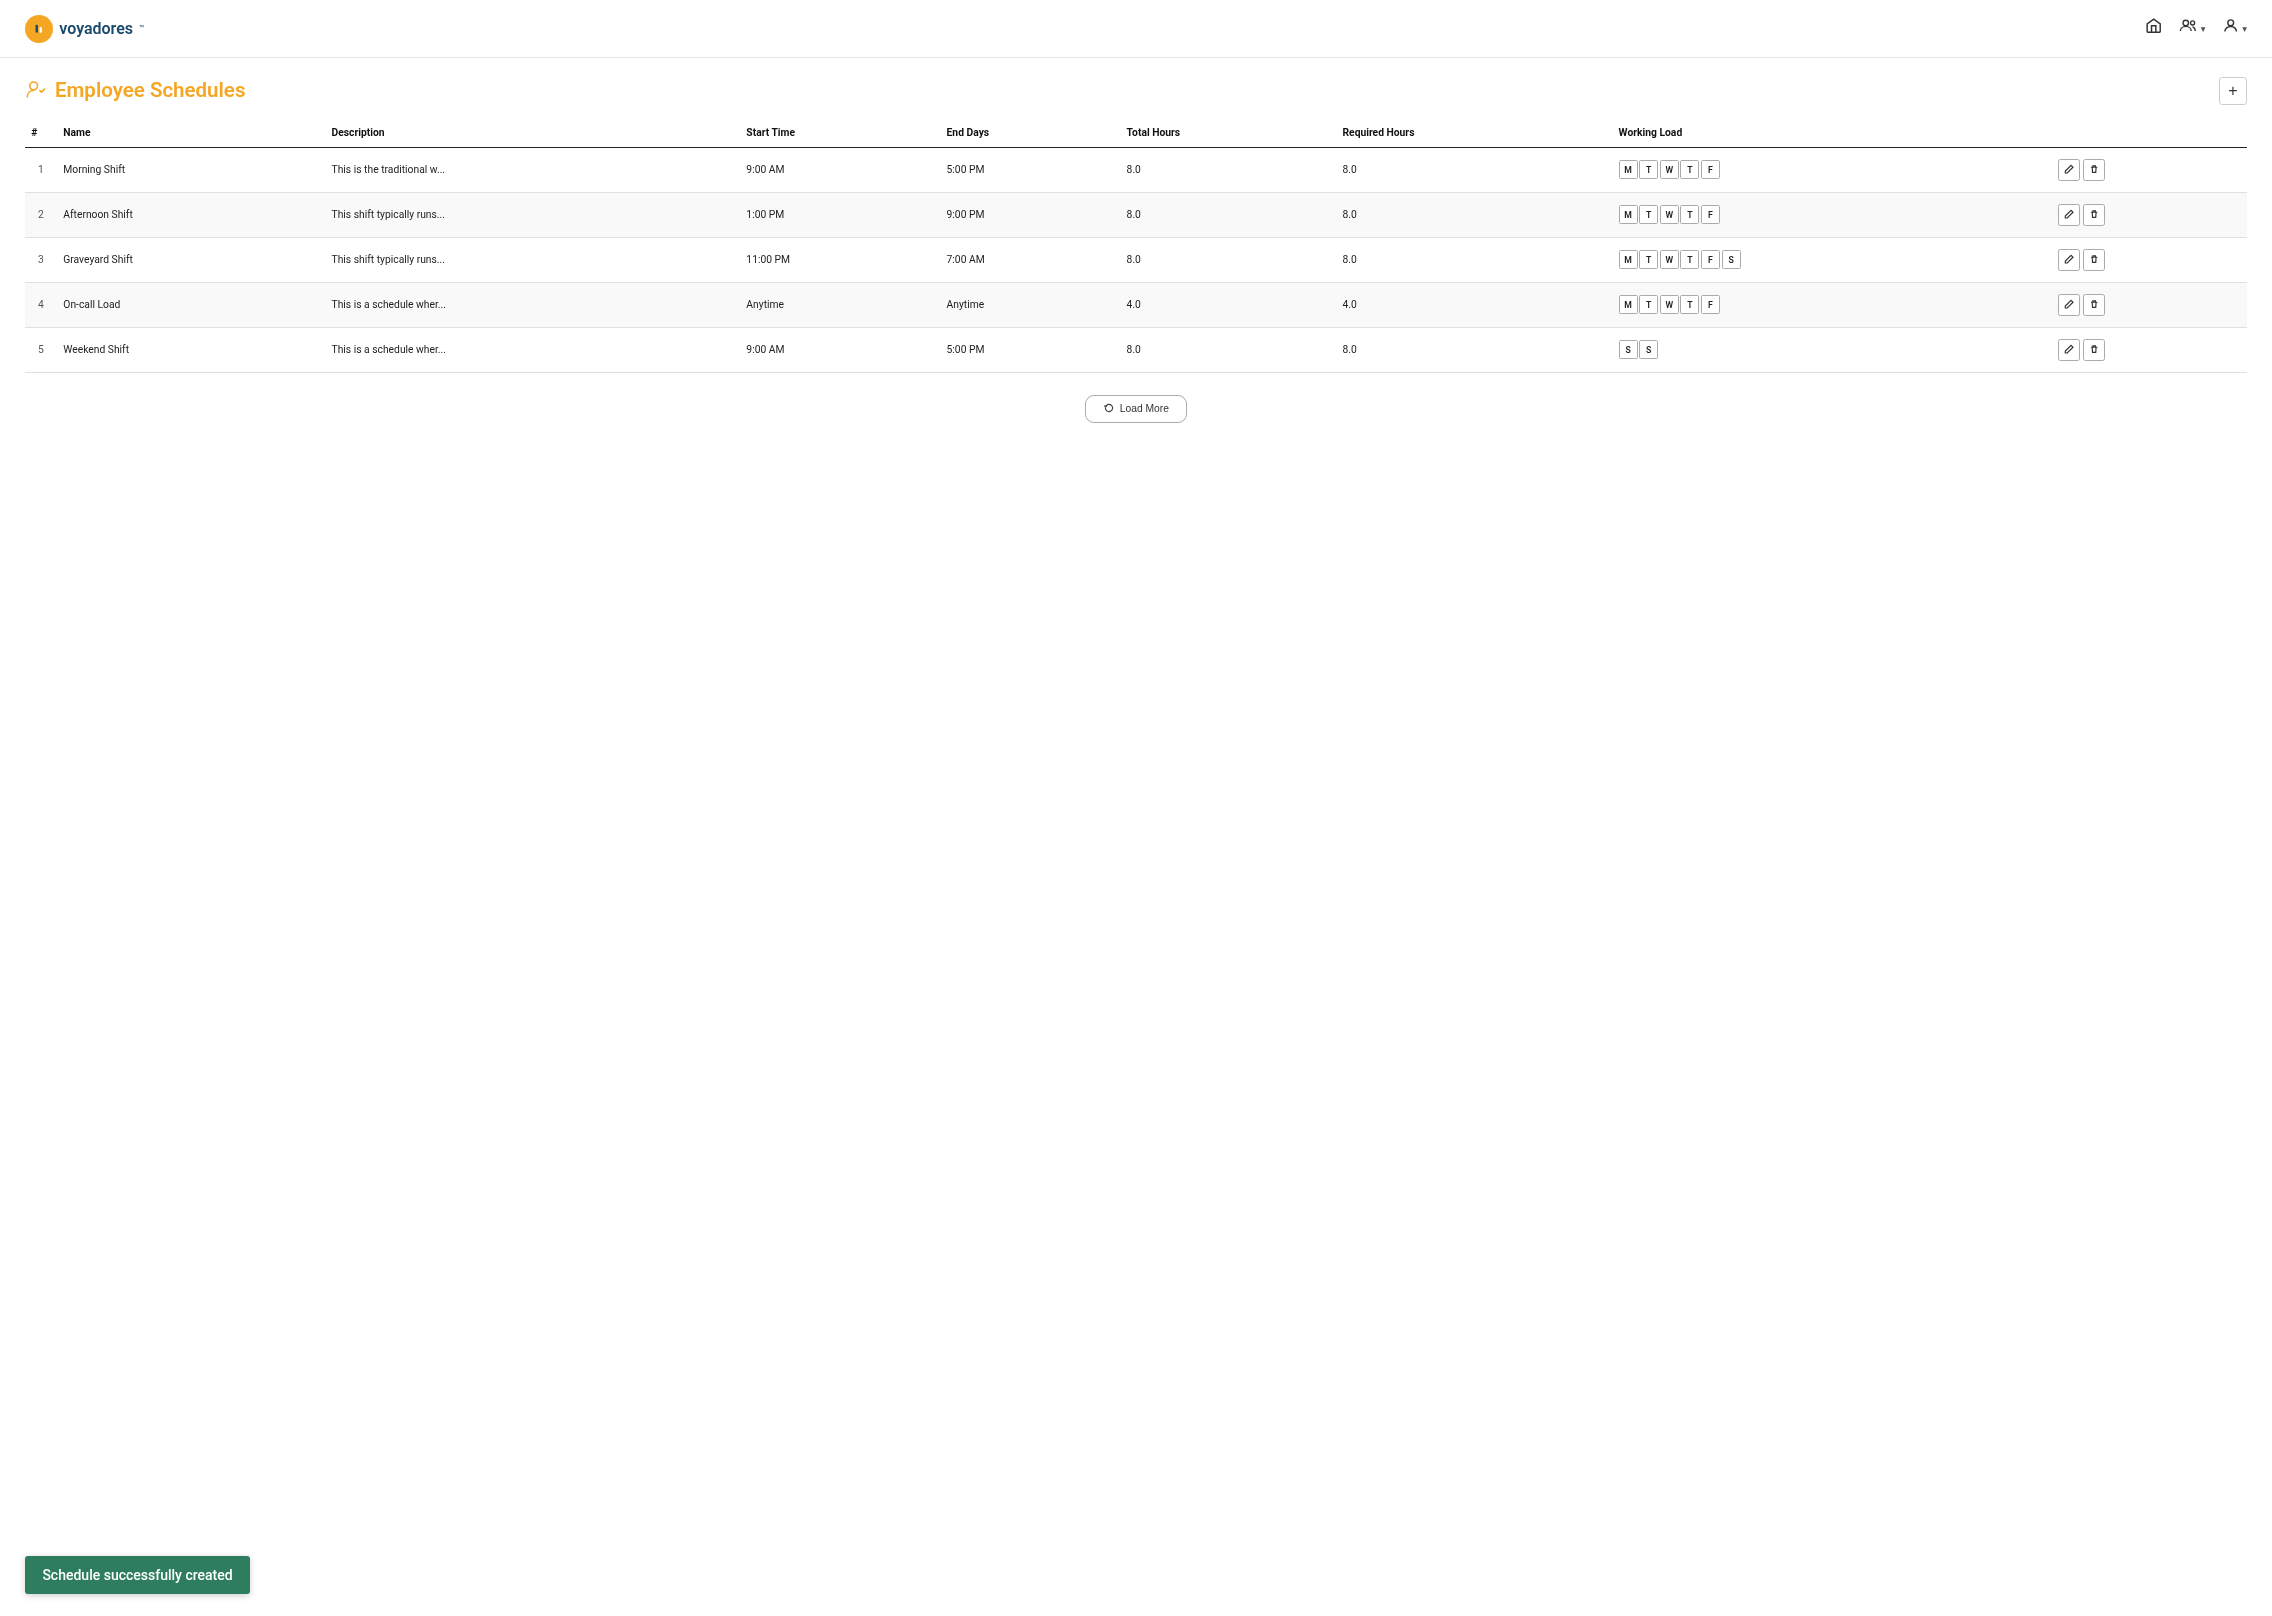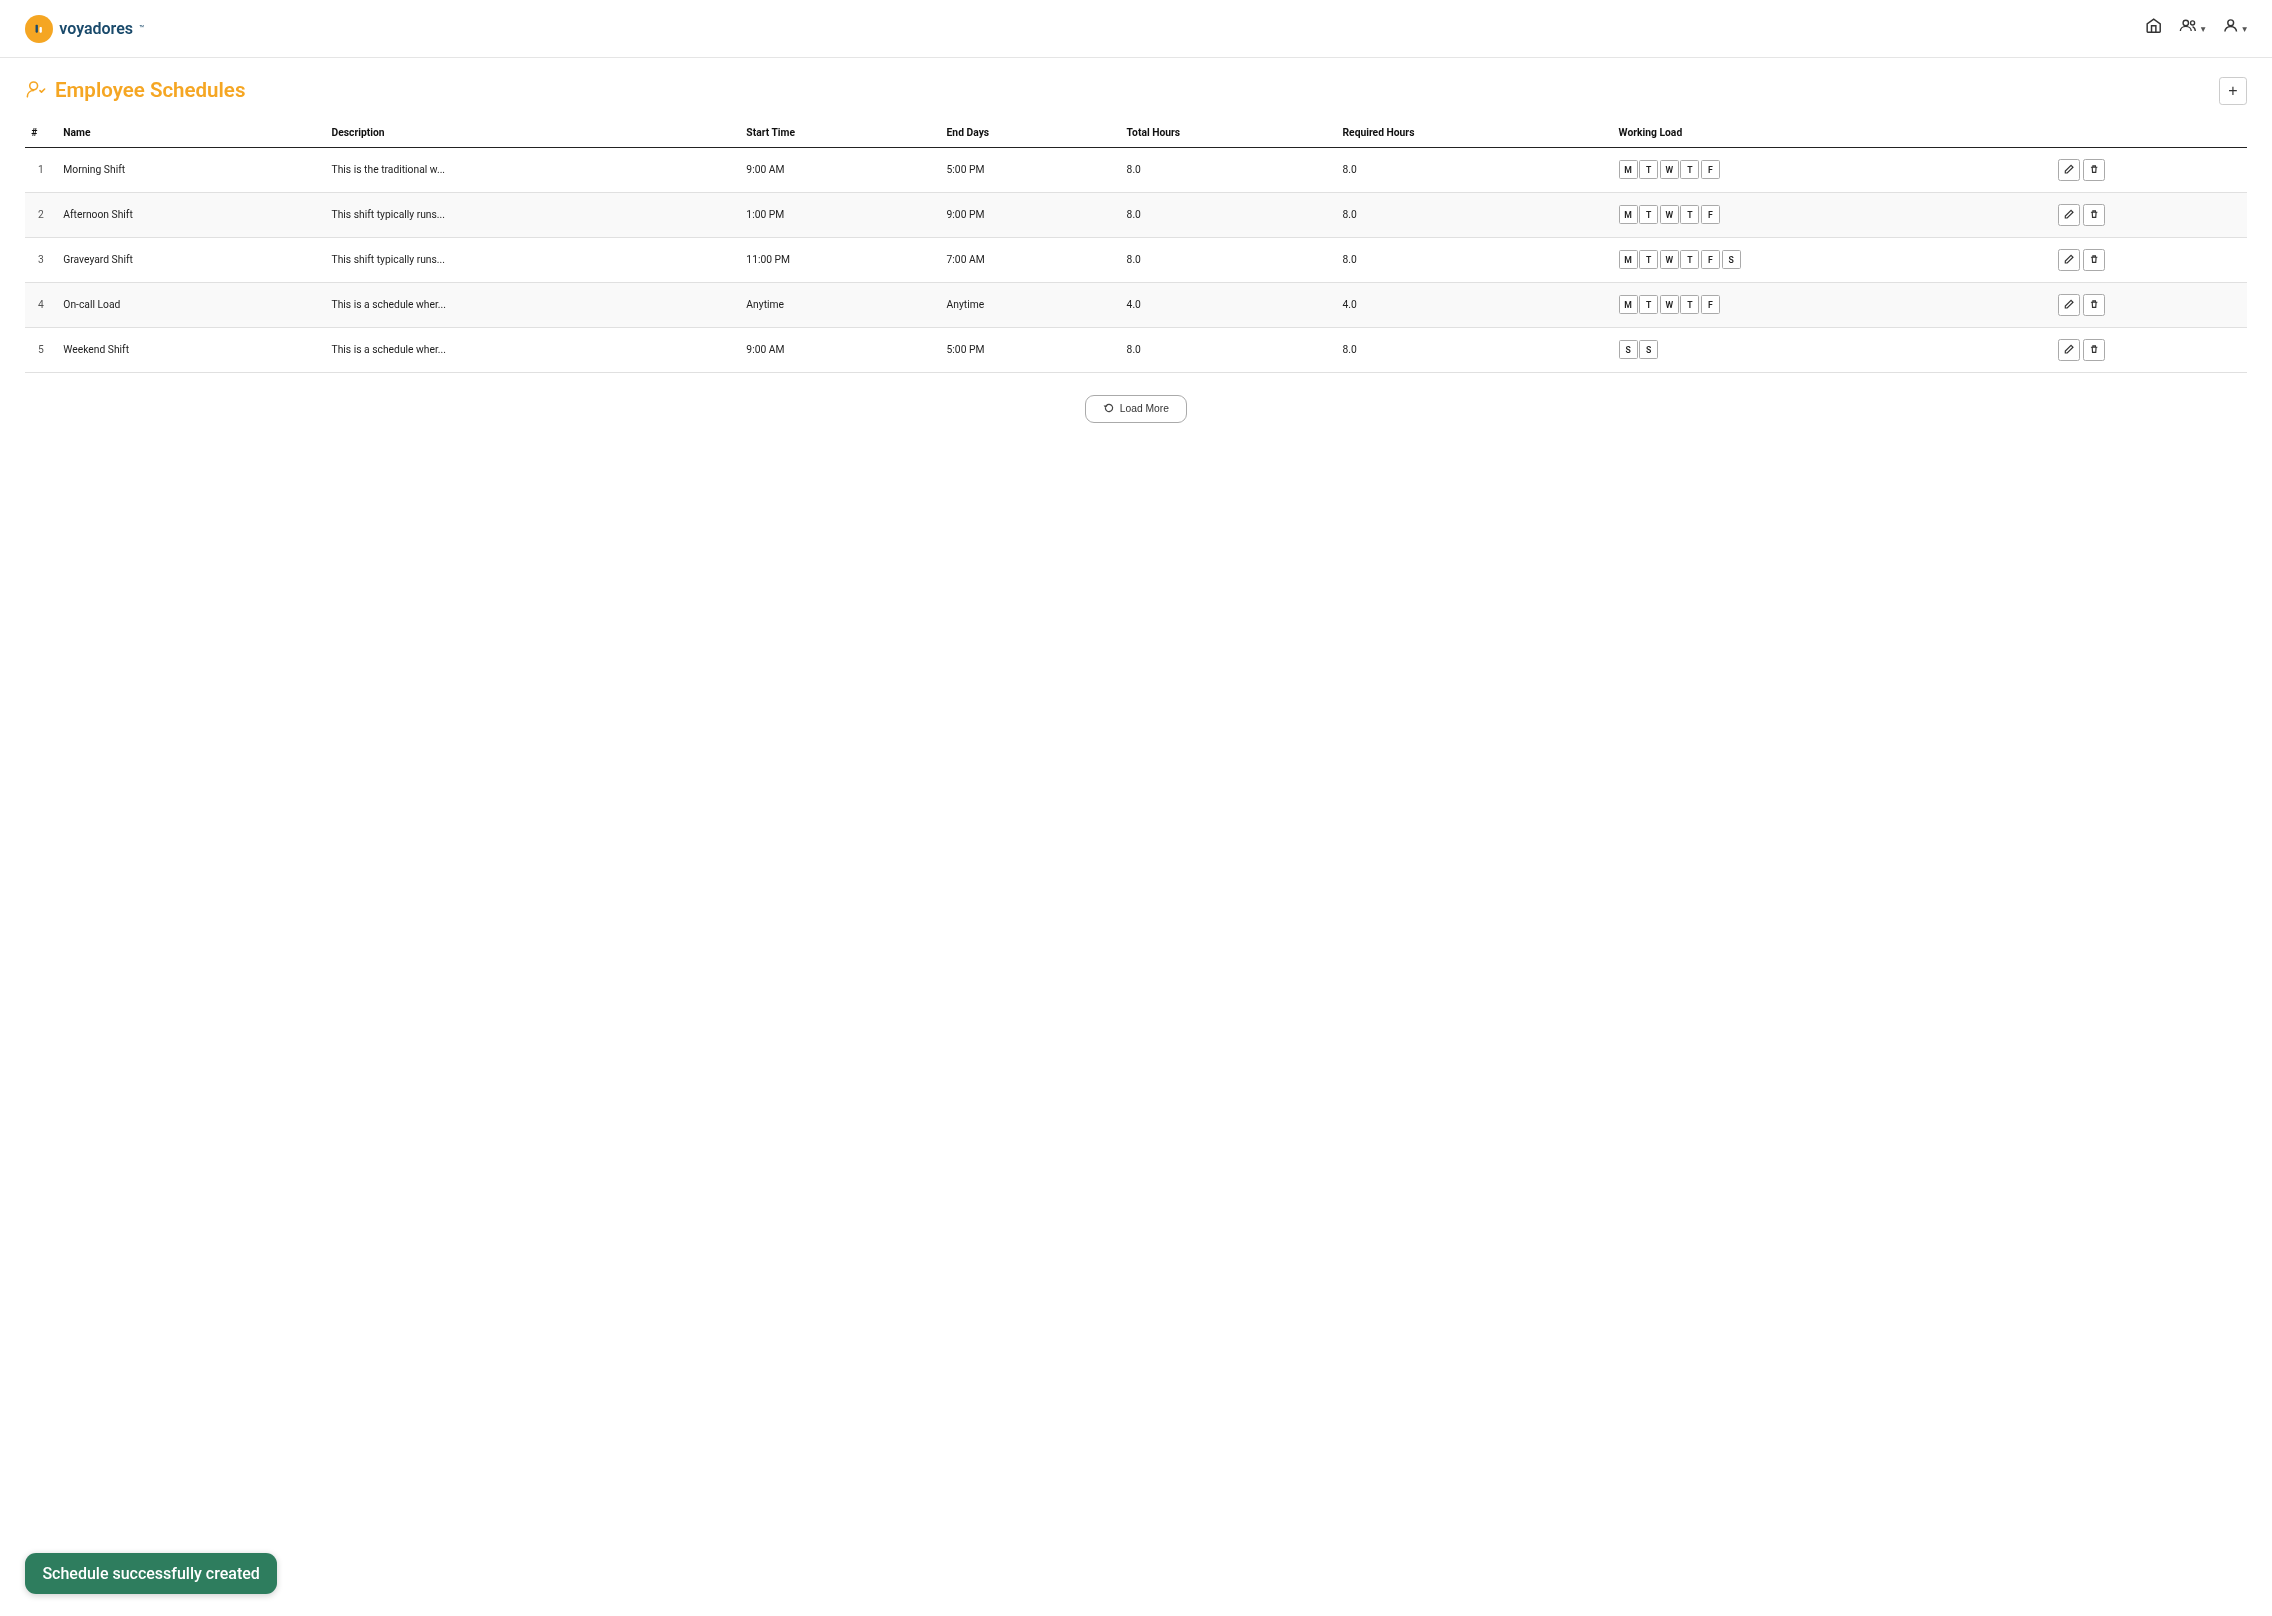--- a/index.html
+++ b/index.html
@@ -197,22 +197,22 @@
     }
 
     
     .toast {
       position: fixed;
       bottom: 22px;
       left: 25px;
       background: #2e7d5e;
       color: #fff;
       padding: 11px 17.4px;
-      border-radius: 11px;
-      font-size: 16px;
+      border-radius: 3px;
+      font-size: 14px;
       font-weight: 500;
       box-shadow: 0 1.6px 6.3px rgba(0,0,0,0.18);
     }
   </style>
 </head>
 <body>
 
 <nav class="navbar">
   <div class="nav-logo">
     <div class="logo-icon">

